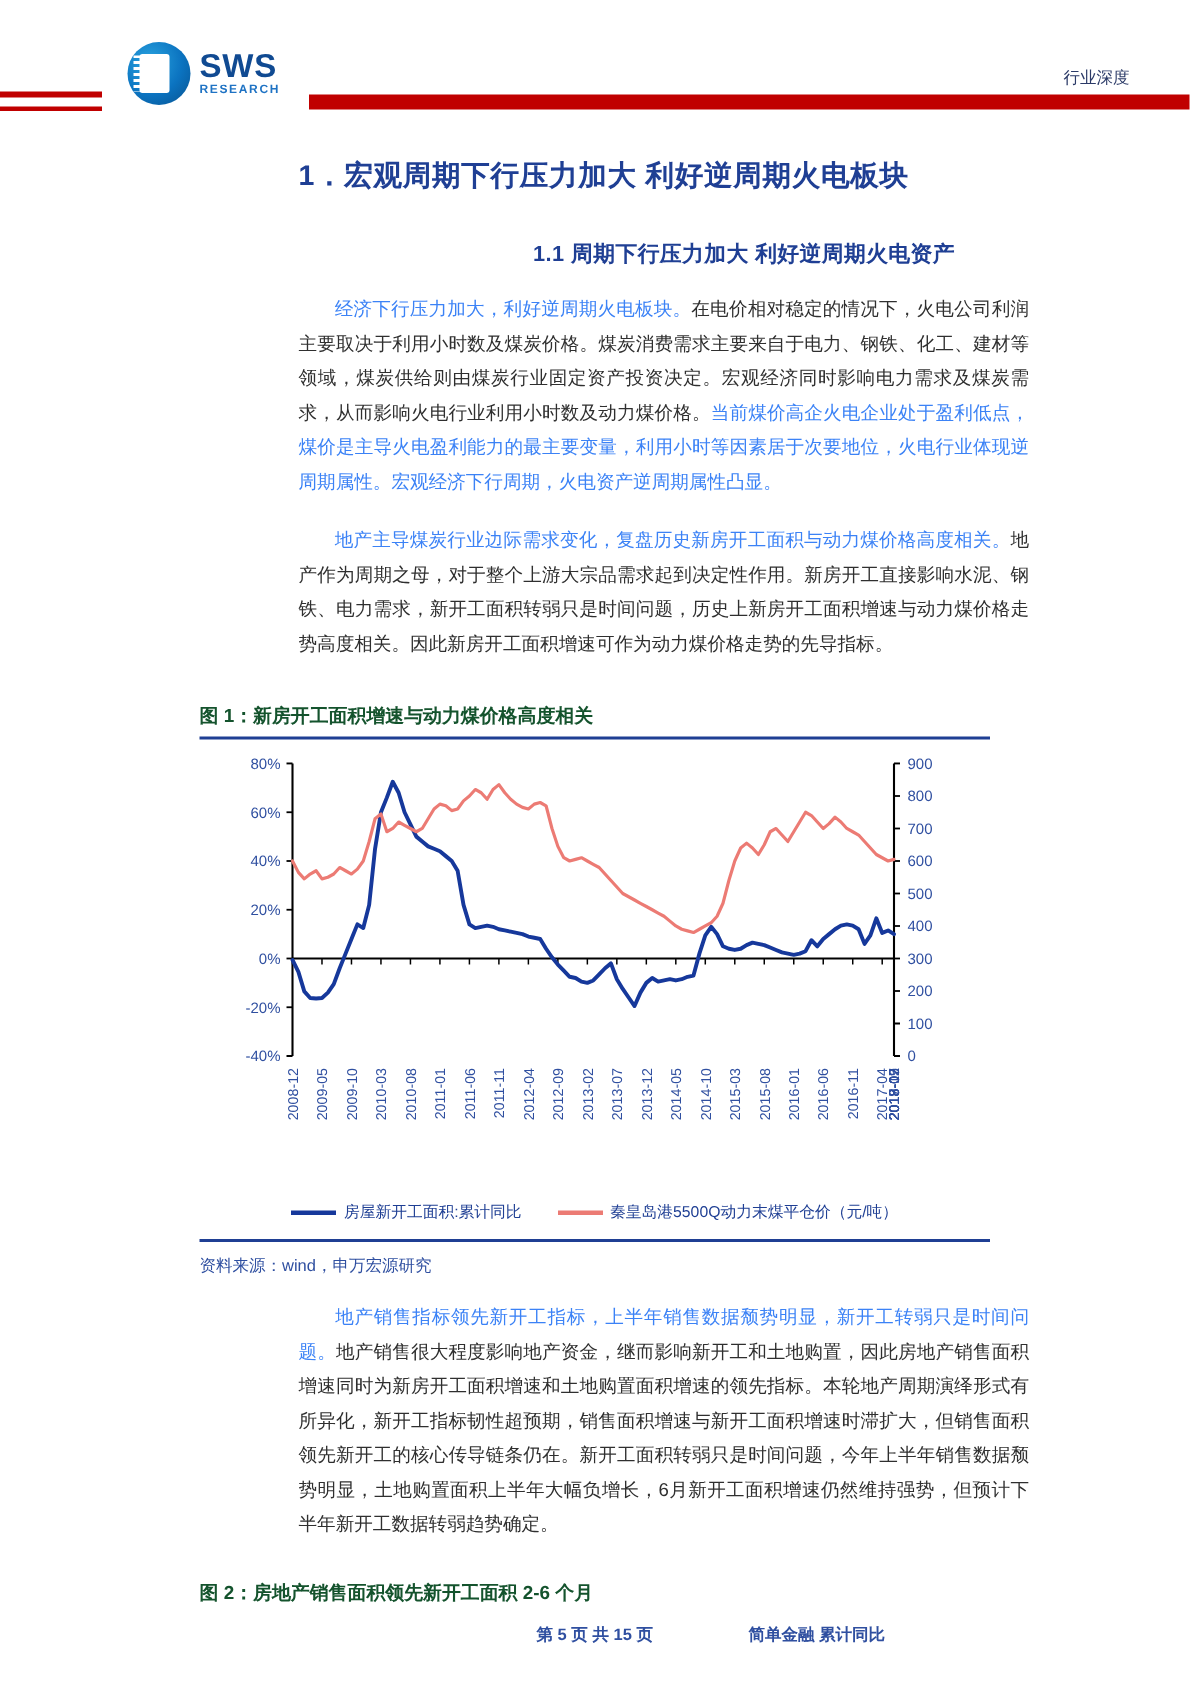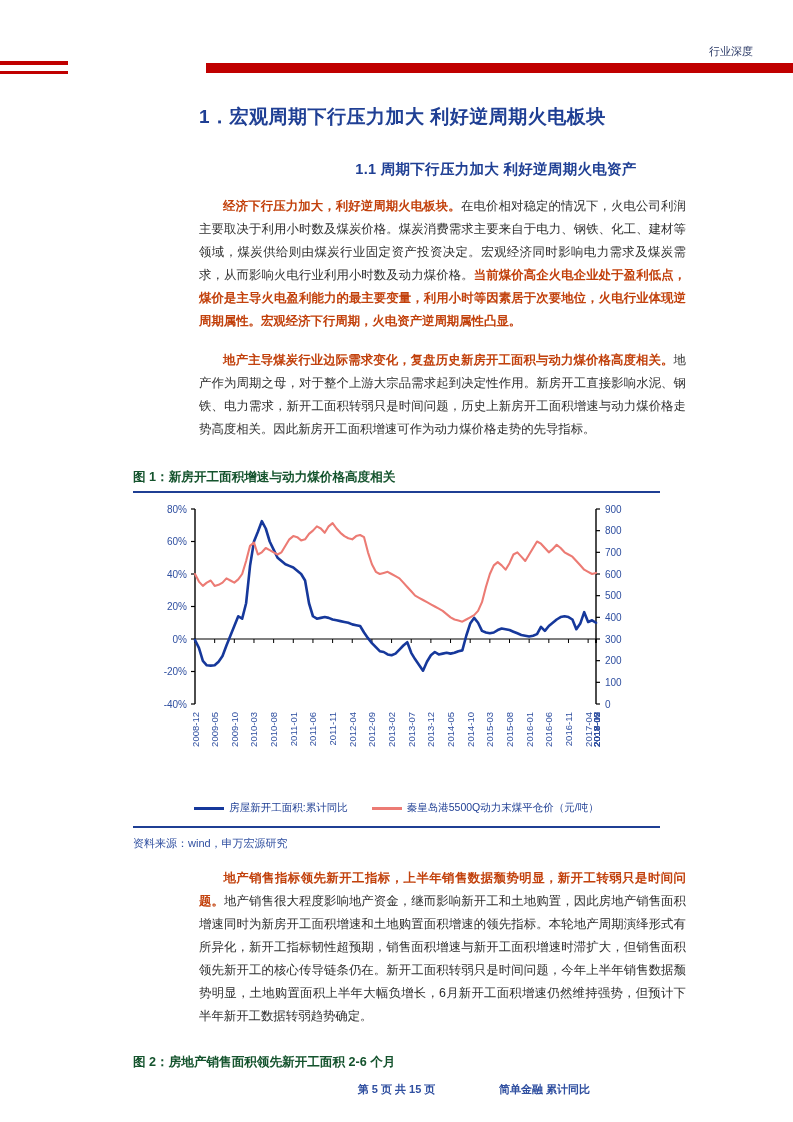--- a/index.html
+++ b/index.html
@@ -120,21 +120,21 @@
   }
   .para {
     margin: 16px 40px 0 199px;
     width: 487px;
     font-size: 12.4px;
     line-height: 23px;
     color: #2f2f2f;
     text-align: justify;
     text-justify: inter-ideograph;
   }
-  .para b { font-weight: bold; color: #c2410c; }
+  .para b { font-weight: normal; color: #3b82f6; }
   .indent { display: inline-block; width: 24px; }
 
   
   .fig-title {
     margin: 28px 0 0 133px;
     font-size: 12.6px;
     font-weight: bold;
     color: #14532d;
   }
   .fig-rule {
@@ -213,20 +213,27 @@
   }
 </style>
 </head>
 <body>
 
 <div class="header">
   <div class="hdr-rule-left r1"></div>
   <div class="hdr-rule-left r2"></div>
   <div class="hdr-rule-right"></div>
 
+  <div class="logo">
+    <div class="logo-mark"></div>
+    <div class="logo-text">
+      <div class="logo-sws">SWS</div>
+      <div class="logo-research">RESEARCH</div>
+    </div>
+  </div>
 
   <div class="hdr-tag">行业深度</div>
 </div>
 
 <div class="content">
 
   <div class="h1">1．宏观周期下行压力加大  利好逆周期火电板块</div>
   <div class="h2">1.1  周期下行压力加大  利好逆周期火电资产</div>
 
   <p class="para">

